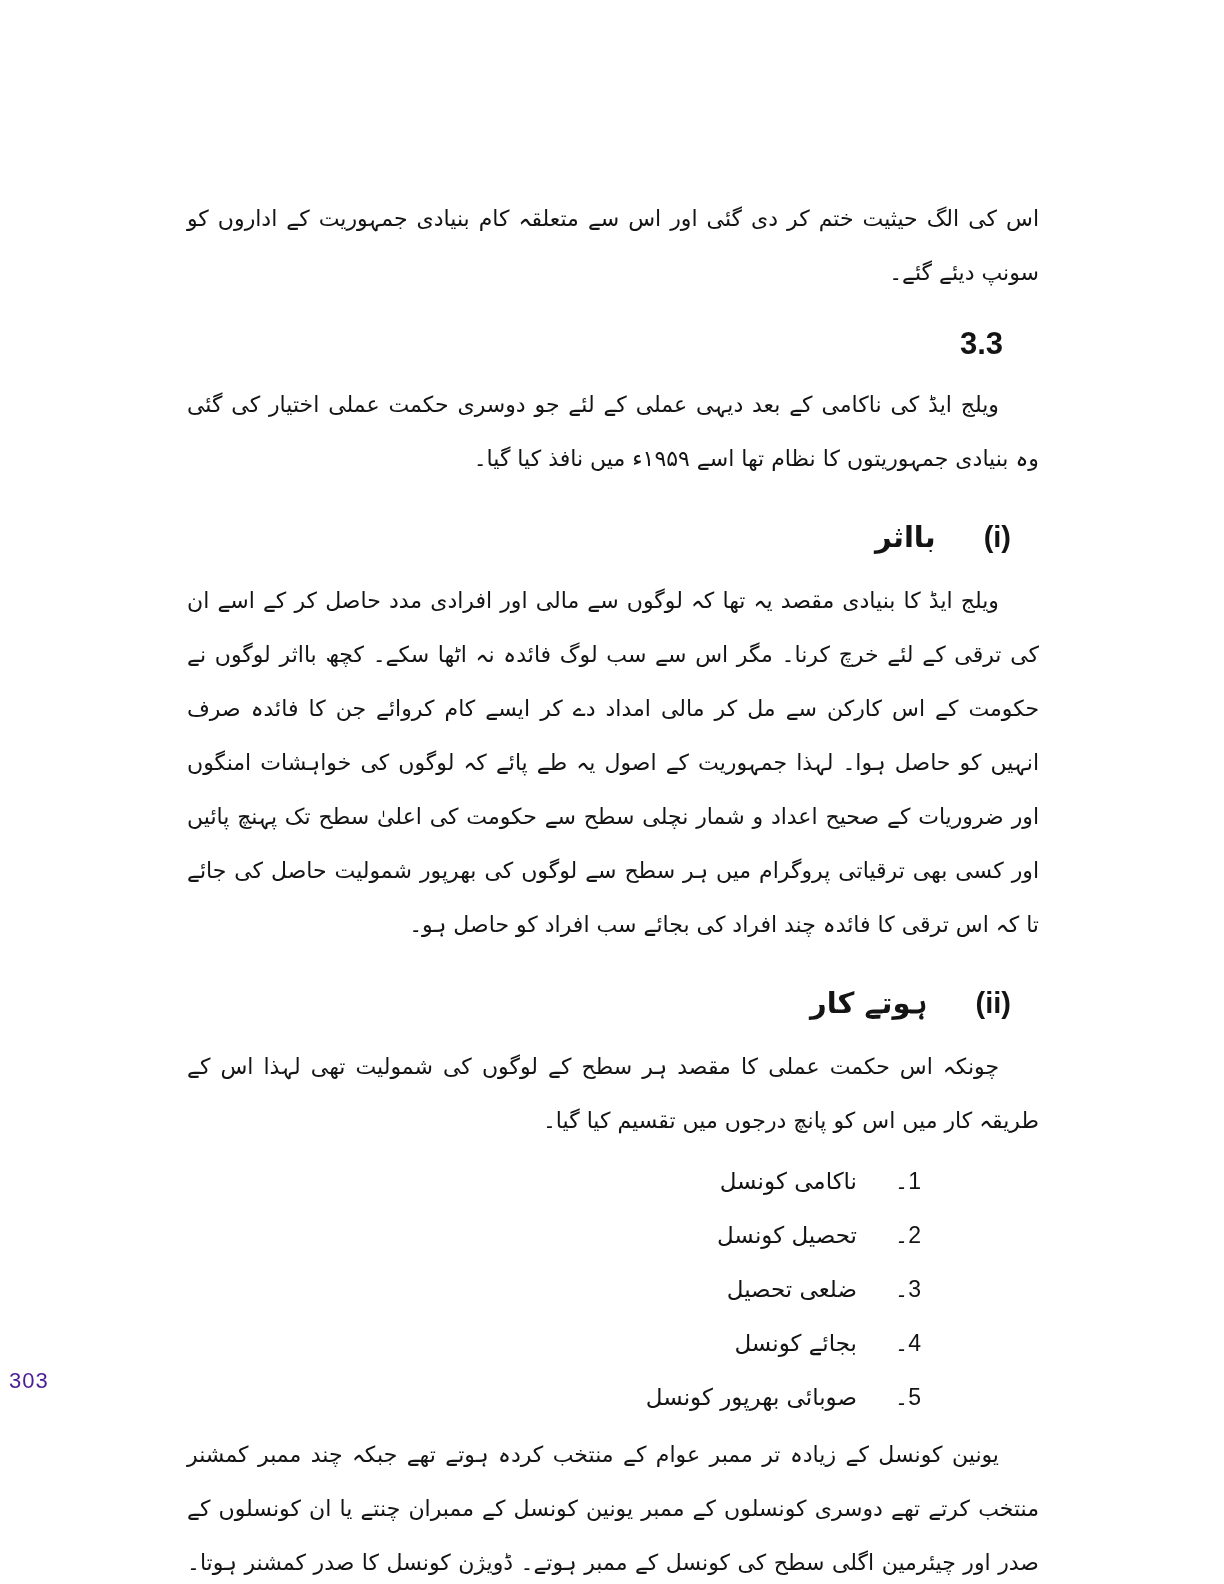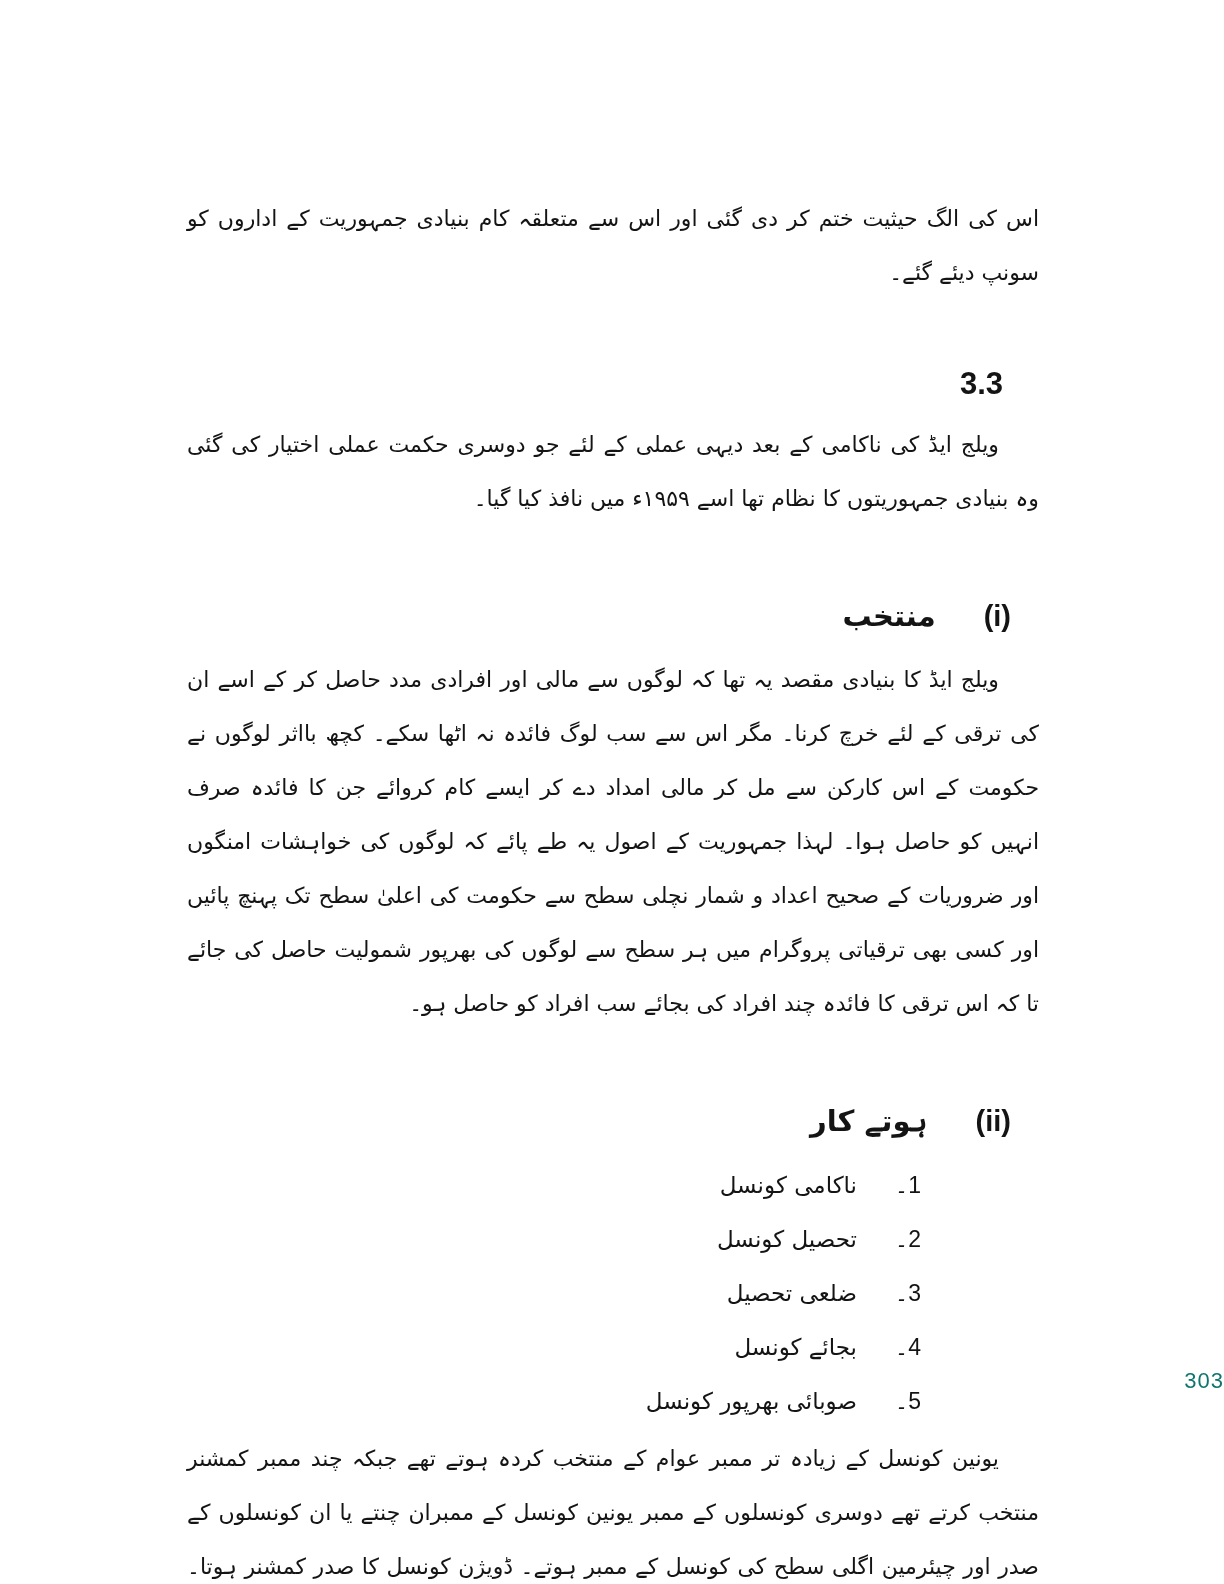--- a/index.html
+++ b/index.html
@@ -48,21 +48,20 @@
   .h-sub {
     margin: 34px 28px 20px 0;
     font-size: 29px;
     gap: 48px;
   }
   .hnum {
     direction: ltr;
     unicode-bidi: embed;
     font-family: "Liberation Sans", "DejaVu Sans", sans-serif;
     font-weight: bold;
-    margin-top: 40px;
   }
   .council-list {
     list-style: none;
     margin: 6px 0 4px 0;
     padding: 0 118px 0 0;
     direction: rtl;
   }
   .council-list li {
     display: flex;
     flex-direction: row;
@@ -77,53 +76,54 @@
     unicode-bidi: bidi-override; 
     font-family: "Liberation Sans", "DejaVu Sans", sans-serif;
     min-width: 30px;
     text-align: right;
   }
   .page-number {
     position: absolute;
     top: 1368px;
     left: 9px;
     right: 0;
-    text-align: right;
+    text-align: left;
     font-size: 22px;
-    color: #0f766e;
+    color: #4c1d95;
     font-family: "Liberation Sans", "DejaVu Sans", sans-serif;
     letter-spacing: 1px;
   }
 </style>
 </head>
 <body>
 
 <div class="page">
   <div class="content">
 
     <p class="body">اس کی الگ حیثیت ختم کر دی گئی اور اس سے متعلقہ کام بنیادی جمہوریت کے اداروں کو سونپ دیئے گئے۔</p>
 
     <div class="heading h-main">
       <span class="hnum">3.3</span>
     </div>
 
     <p class="body indent">ویلج ایڈ کی ناکامی کے بعد دیہی عملی کے لئے جو دوسری حکمت عملی اختیار کی گئی وہ بنیادی جمہوریتوں کا نظام تھا اسے ۱۹۵۹ء میں نافذ کیا گیا۔</p>
 
     <div class="heading h-sub">
       <span class="hnum">(i)</span>
-      <span class="htext">منتخب</span>
+      <span class="htext">بااثر</span>
     </div>
 
     <p class="body indent">ویلج ایڈ کا بنیادی مقصد یہ تھا کہ لوگوں سے مالی اور افرادی مدد حاصل کر کے اسے ان کی ترقی کے لئے خرچ کرنا۔ مگر اس سے سب لوگ فائدہ نہ اٹھا سکے۔ کچھ بااثر لوگوں نے حکومت کے اس کارکن سے مل کر مالی امداد دے کر ایسے کام کروائے جن کا فائدہ صرف انہیں کو حاصل ہوا۔ لہذا جمہوریت کے اصول یہ طے پائے کہ لوگوں کی خواہشات امنگوں اور ضروریات کے صحیح اعداد و شمار نچلی سطح سے حکومت کی اعلیٰ سطح تک پہنچ پائیں اور کسی بھی ترقیاتی پروگرام میں ہر سطح سے لوگوں کی بھرپور شمولیت حاصل کی جائے تا کہ اس ترقی کا فائدہ چند افراد کی بجائے سب افراد کو حاصل ہو۔</p>
 
     <div class="heading h-sub">
       <span class="hnum">(ii)</span>
       <span class="htext">ہوتے کار</span>
     </div>
 
+    <p class="body indent">چونکہ اس حکمت عملی کا مقصد ہر سطح کے لوگوں کی شمولیت تھی لہذا اس کے طریقہ کار میں اس کو پانچ درجوں میں تقسیم کیا گیا۔</p>
 
     <ul class="council-list">
       <li>
         <span class="marker">1۔</span>
         <span class="label">ناکامی کونسل</span>
       </li>
       <li>
         <span class="marker">2۔</span>
         <span class="label">تحصیل کونسل</span>
       </li>

